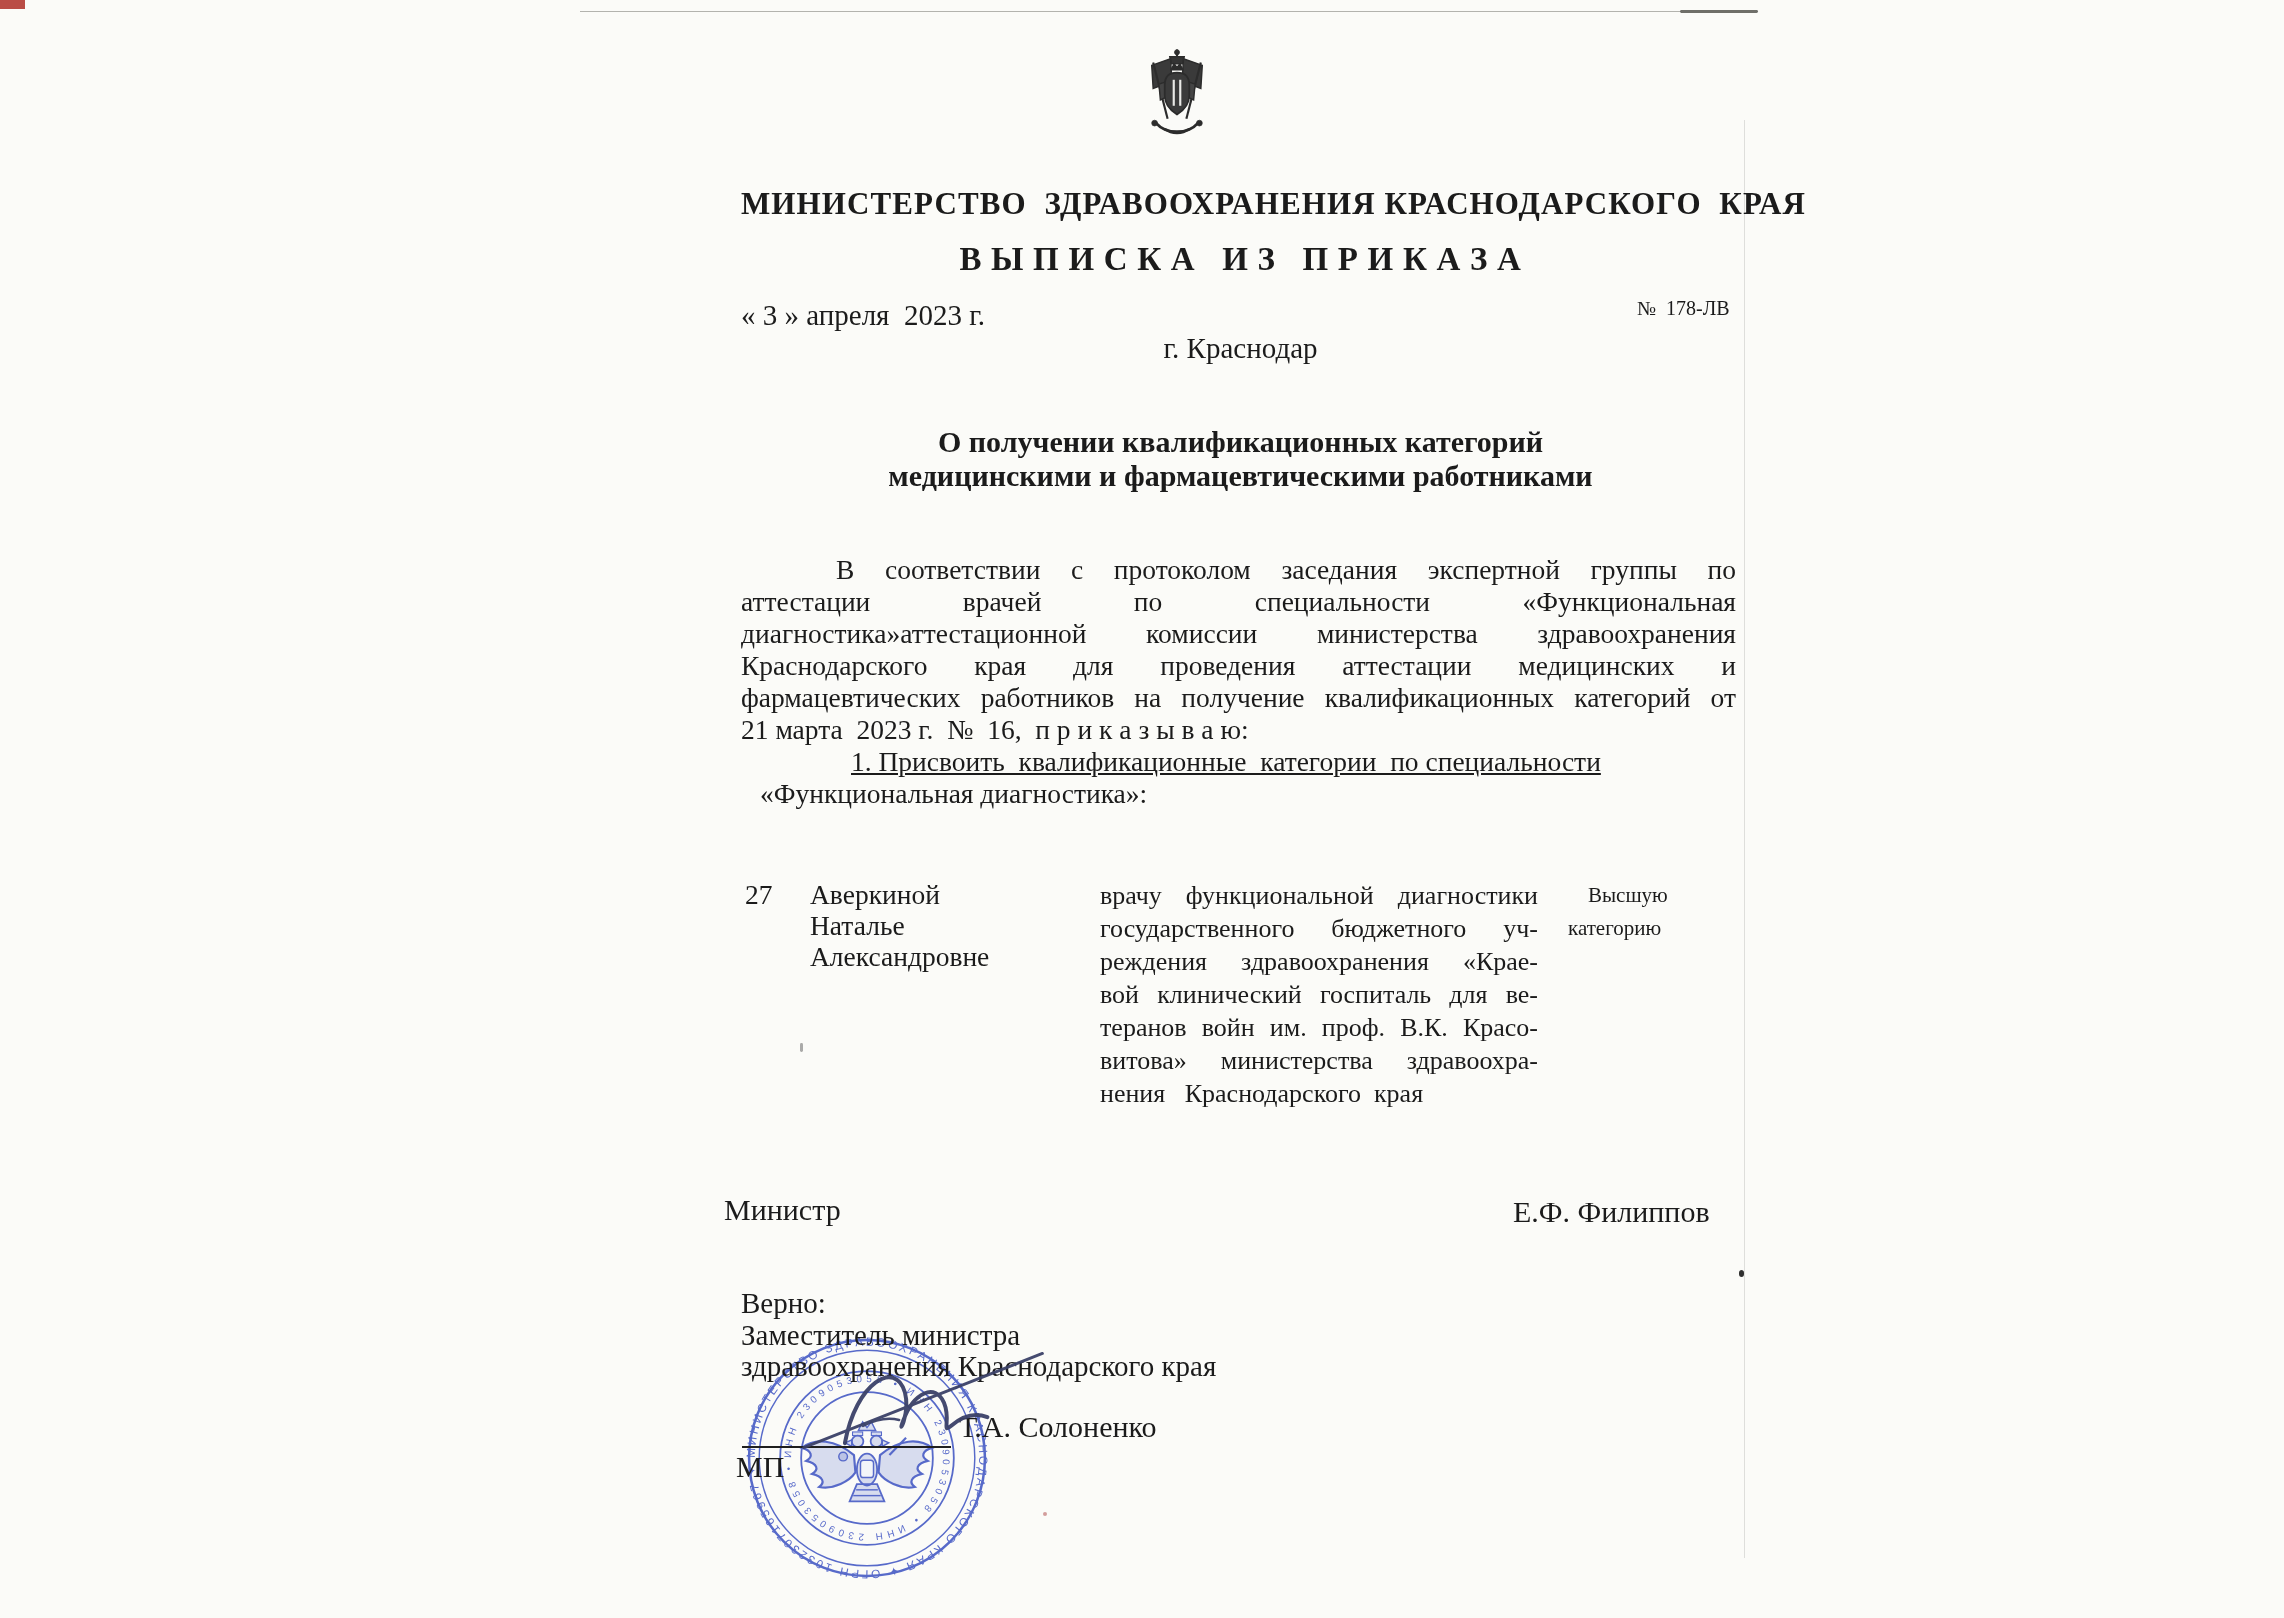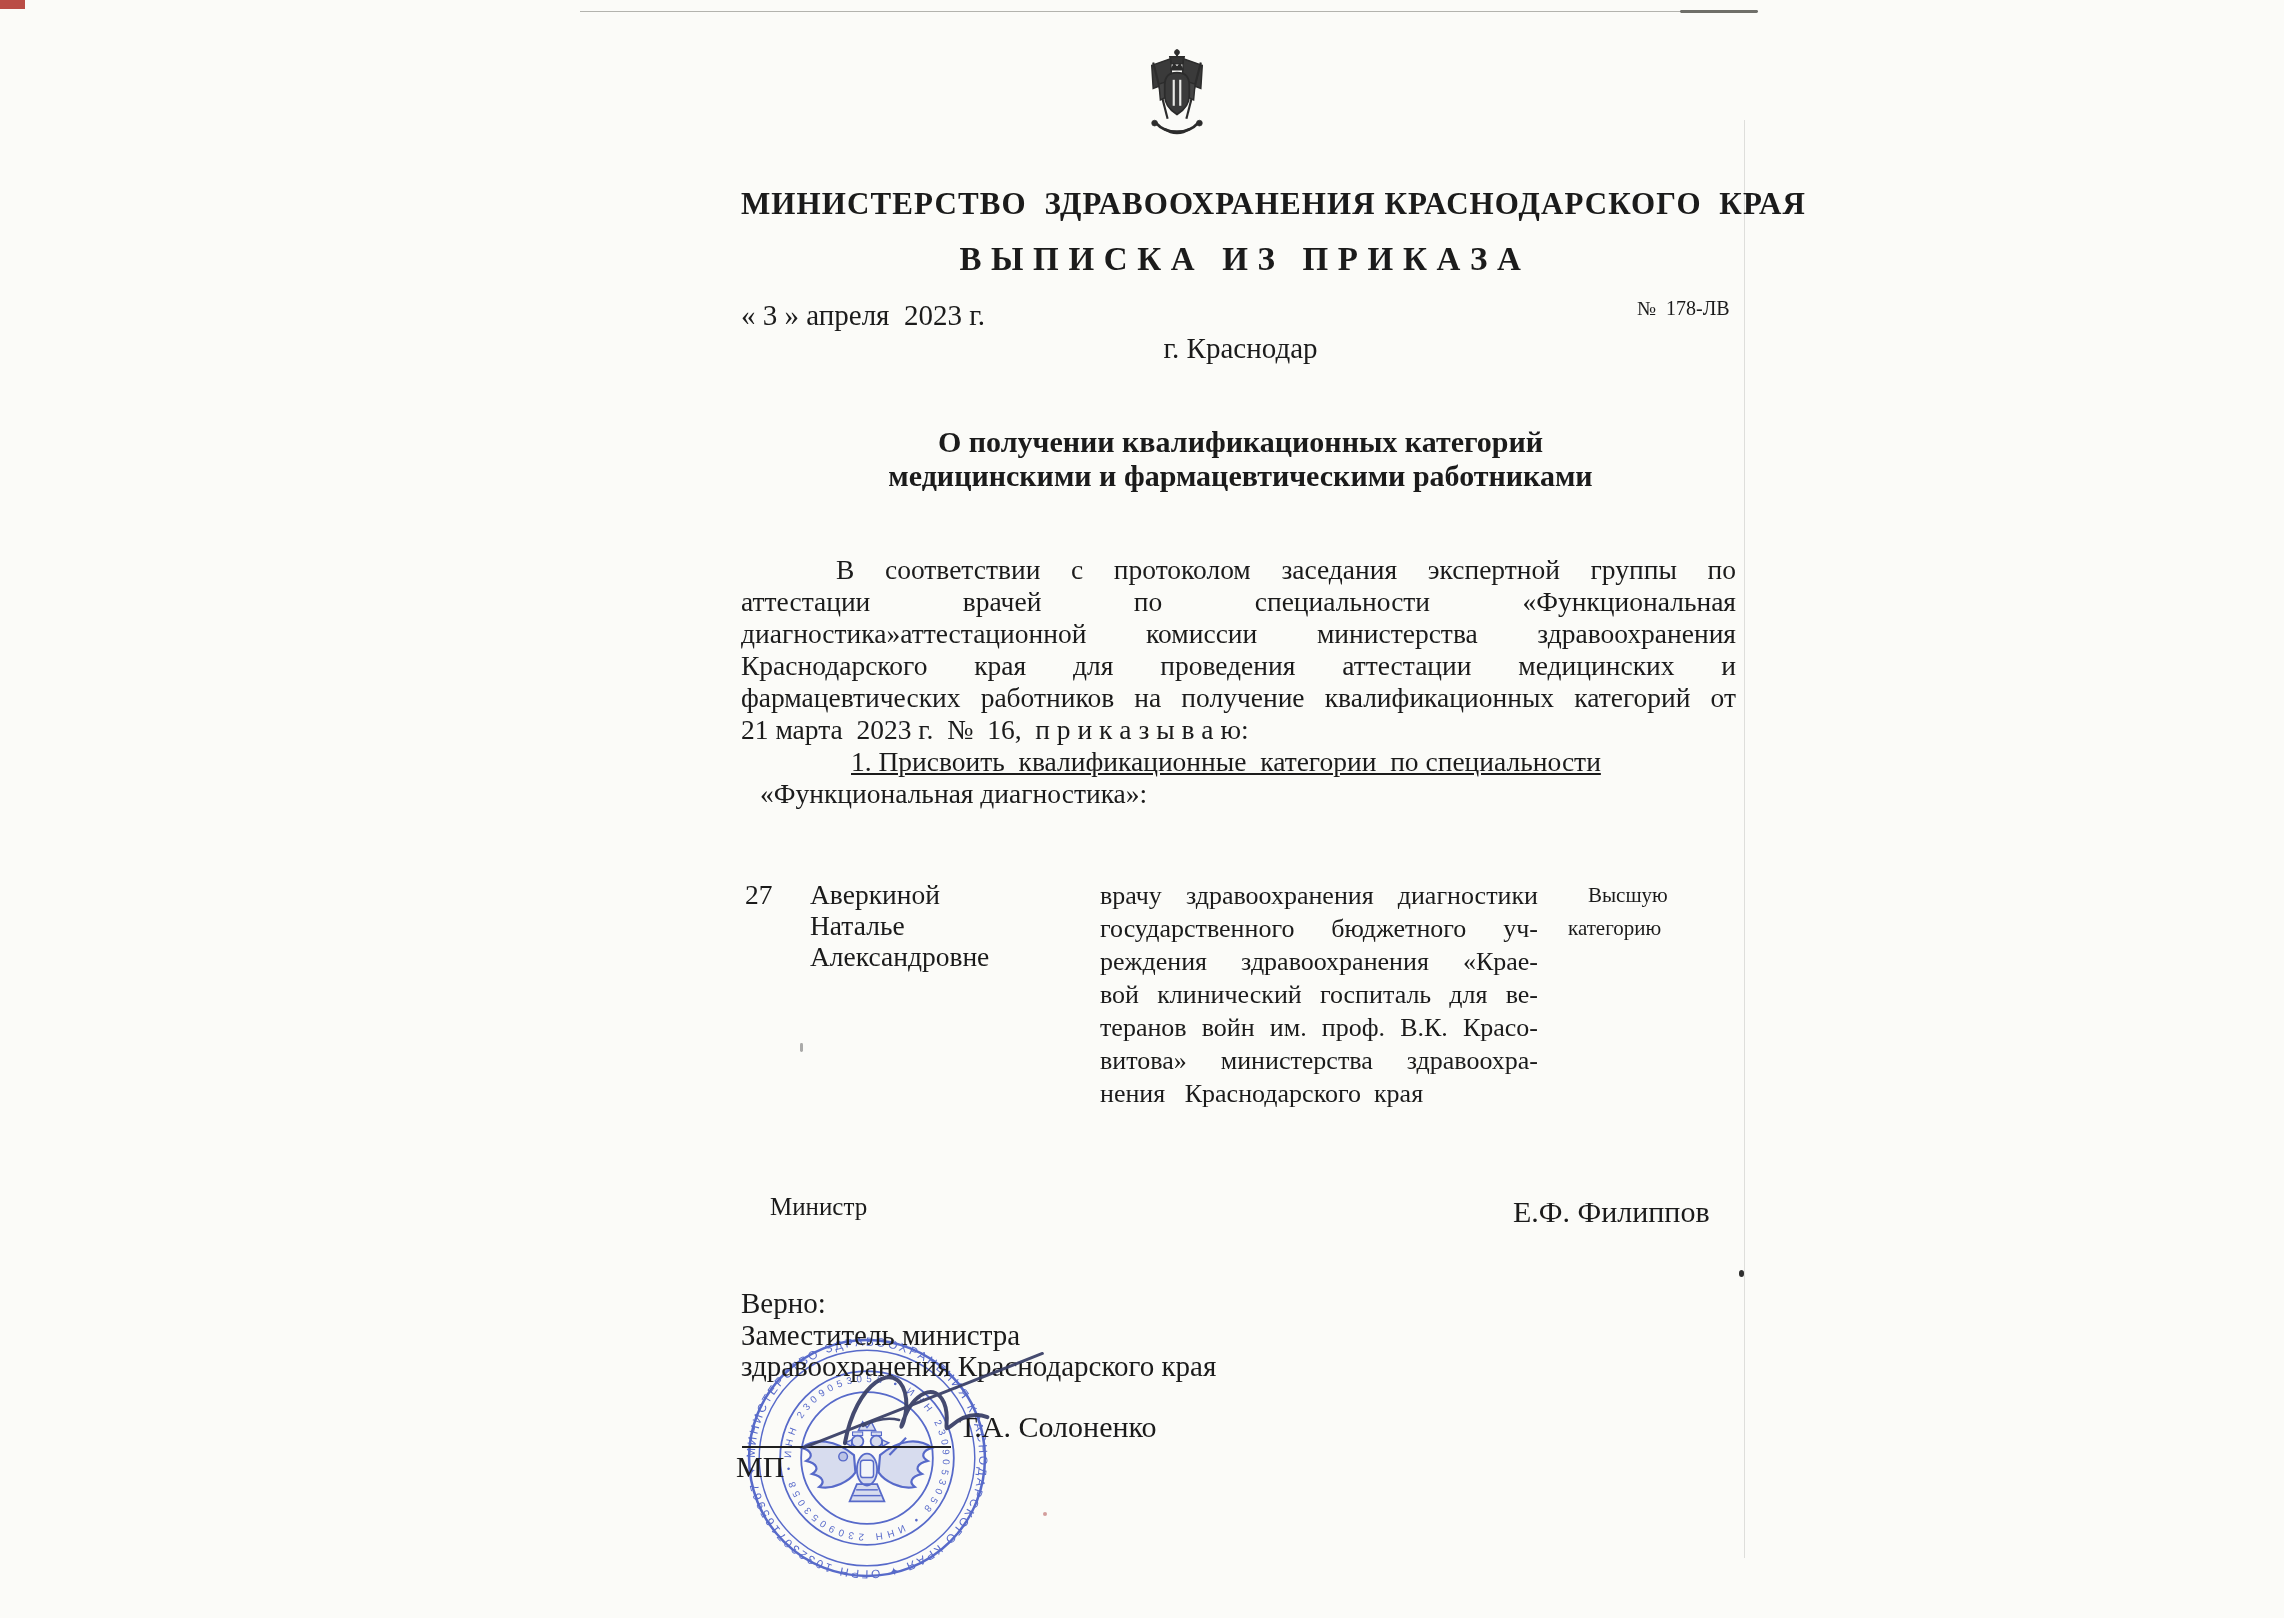--- a/index.html
+++ b/index.html
@@ -84,34 +84,34 @@
     <div class="pline" style="padding-left:19px;">«Функциональная диагностика»:</div>
   </div>
 
   <div class="txt" style="left:745px;top:879px;font-size:27.5px;">27</div>
   <div class="jwrap" style="left:810px;top:879px;font-size:27.5px;line-height:31px;">
     <div>Аверкиной</div>
     <div>Наталье</div>
     <div>Александровне</div>
   </div>
   <div class="jwrap" style="left:1100px;top:879px;width:438px;font-size:26px;line-height:33px;">
-    <div class="dline">врачу здравоохранения диагностики</div>
+    <div class="dline">врачу функциональной диагностики</div>
     <div class="dline">государственного бюджетного уч-</div>
     <div class="dline">реждения здравоохранения «Крае-</div>
     <div class="dline">вой клинический госпиталь для ве-</div>
     <div class="dline">теранов войн им. проф. В.К. Красо-</div>
     <div class="dline">витова» министерства здравоохра-</div>
     <div class="dlast">нения   Краснодарского  края</div>
   </div>
   <div class="jwrap" style="left:1568px;top:879px;width:138px;font-size:21px;line-height:33px;">
     <div style="padding-left:20px;">Высшую</div>
     <div>категорию</div>
   </div>
 
-  <div class="txt" style="left:770px;top:1193px;font-size:25px;">Министр</div>
+  <div class="txt" style="left:724px;top:1193px;font-size:30px;">Министр</div>
   <div class="txt pre" style="left:1513px;top:1195px;font-size:30px;text-align:right;">Е.Ф. Филиппов</div>
 
   <div class="txt" style="left:741px;top:1287px;font-size:29px;">Верно:</div>
   <div class="txt" style="left:741px;top:1319px;font-size:29px;">Заместитель министра</div>
   <div class="txt" style="left:741px;top:1350px;font-size:29px;">здравоохранения Краснодарского края</div>
   <div class="txt" style="left:959px;top:1410px;font-size:30px;">Т.А. Солоненко</div>
   <div class="sig-line"></div>
   <div class="txt" style="left:736px;top:1450px;font-size:30px;">МП</div>
 
   <div class="seal-box">

